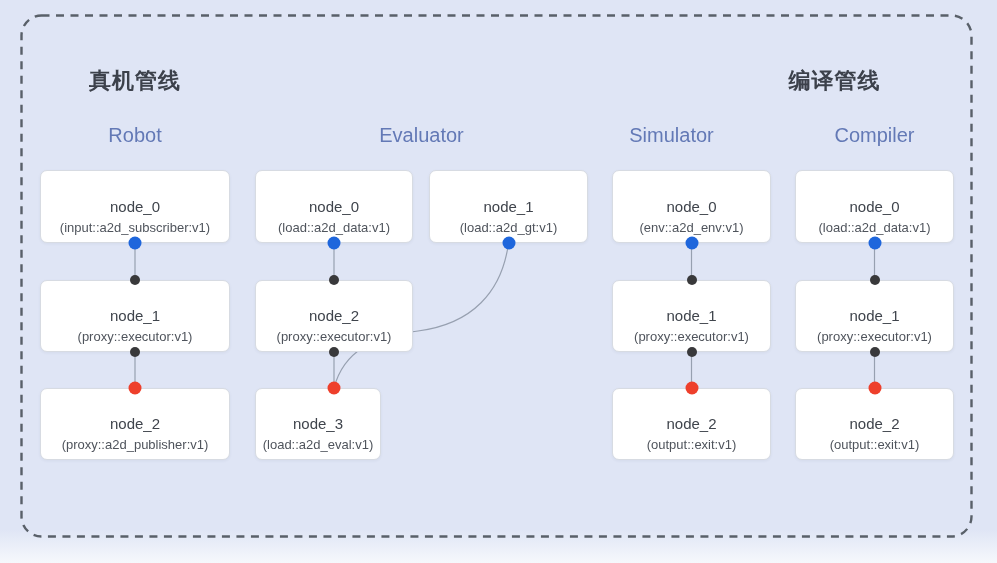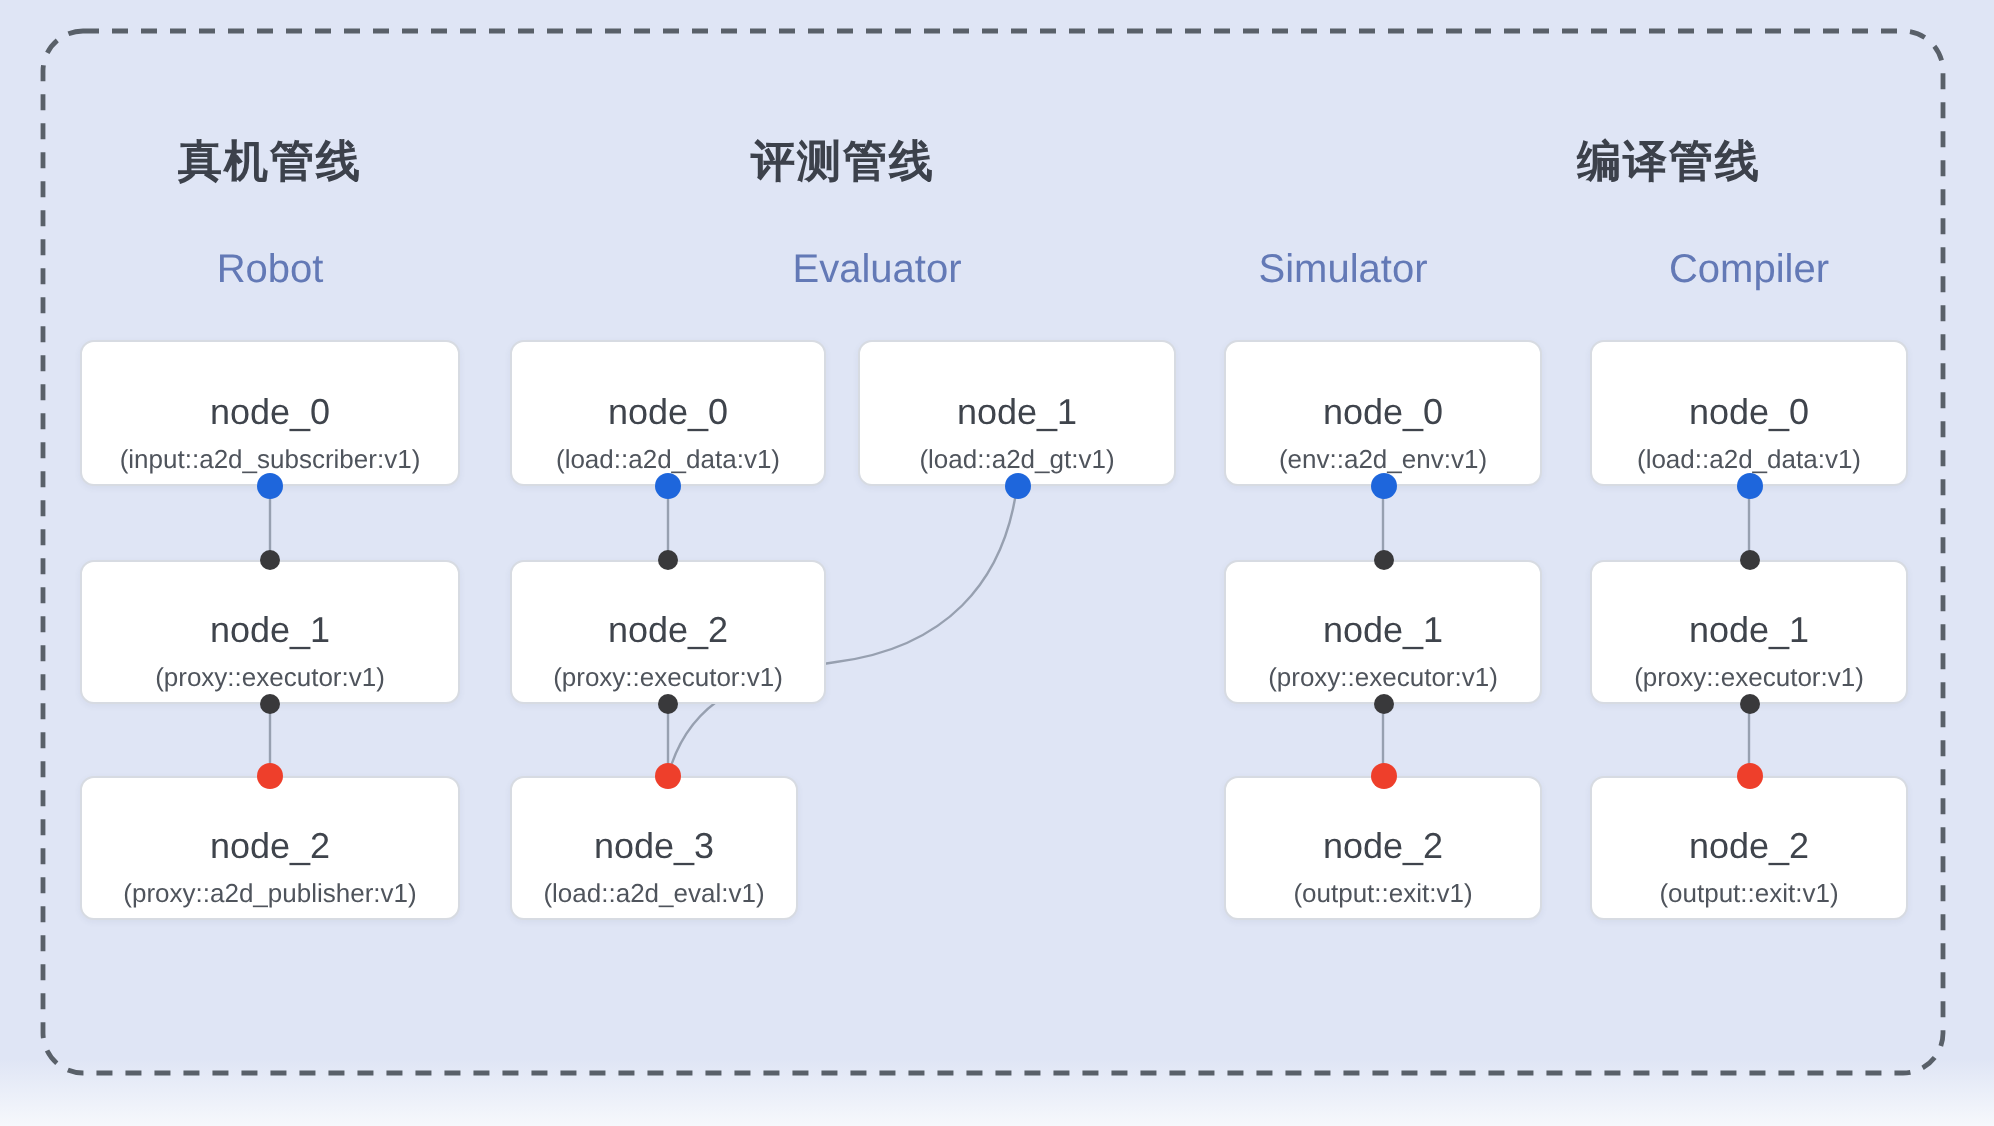--- a/index.html
+++ b/index.html
@@ -44,21 +44,21 @@
     border: 1px solid var(--box-border);
     border-radius: 7px;
     box-shadow: 0 1px 3px rgba(70, 80, 110, 0.07);
     display: flex;
     flex-direction: column;
     align-items: center;
     justify-content: center;
     gap: 5px;
   }
   .node-name {
-    font-size: 18px;
+    font-size: 15px;
     color: var(--node-title);
     margin-top: 19px;
   }
   .node-type {
     font-size: 13px;
     color: var(--node-sub);
   }
   .dot {
     position: absolute;
     z-index: 3;
@@ -89,22 +89,21 @@
     <path d="M691.5,243 L691.5,280" stroke="#97a0b0" stroke-width="1.2" fill="none"></path>
     <path d="M691.5,352 L691.5,388" stroke="#97a0b0" stroke-width="1.2" fill="none"></path>
 
     <path d="M874.5,243 L874.5,280" stroke="#97a0b0" stroke-width="1.2" fill="none"></path>
     <path d="M874.5,352 L874.5,388" stroke="#97a0b0" stroke-width="1.2" fill="none"></path>
   </svg>
 
   <div class="cn-title" style="left:40px;  top:66px;  width:190px;">真机管线</div>
   <div class="en-title" style="left:40px;  top:124px; width:190px;">Robot</div>
 
-  <div class="cn-title" style="left:255px; top:66px;  width:333px;">评测管线</div>
-  <div class="en-title" style="left:272px; top:124px; width:333px;">Evaluator</div>
+  <div class="en-title" style="left:255px; top:124px; width:333px;">Evaluator</div>
 
   <div class="en-title" style="left:592px; top:124px; width:159px;">Simulator</div>
 
   <div class="cn-title" style="left:755px; top:66px;  width:159px;">编译管线</div>
   <div class="en-title" style="left:795px; top:124px; width:159px;">Compiler</div>
 
   <div class="node-box" style="left:40px; top:170px; width:190px; height:73px;">
     <span class="node-name">node_0</span>
     <span class="node-type">(input::a2d_subscriber:v1)</span>
   </div>
@@ -122,21 +121,21 @@
     <span class="node-type">(load::a2d_data:v1)</span>
   </div>
   <div class="node-box" style="left:429px; top:170px; width:159px; height:73px;">
     <span class="node-name">node_1</span>
     <span class="node-type">(load::a2d_gt:v1)</span>
   </div>
   <div class="node-box" style="left:255px; top:280px; width:158px; height:72px;">
     <span class="node-name">node_2</span>
     <span class="node-type">(proxy::executor:v1)</span>
   </div>
-  <div class="node-box" style="left:255px; top:388px; width:144px; height:72px;">
+  <div class="node-box" style="left:255px; top:388px; width:126px; height:72px;">
     <span class="node-name">node_3</span>
     <span class="node-type">(load::a2d_eval:v1)</span>
   </div>
 
   <div class="node-box" style="left:612px; top:170px; width:159px; height:73px;">
     <span class="node-name">node_0</span>
     <span class="node-type">(env::a2d_env:v1)</span>
   </div>
   <div class="node-box" style="left:612px; top:280px; width:159px; height:72px;">
     <span class="node-name">node_1</span>

